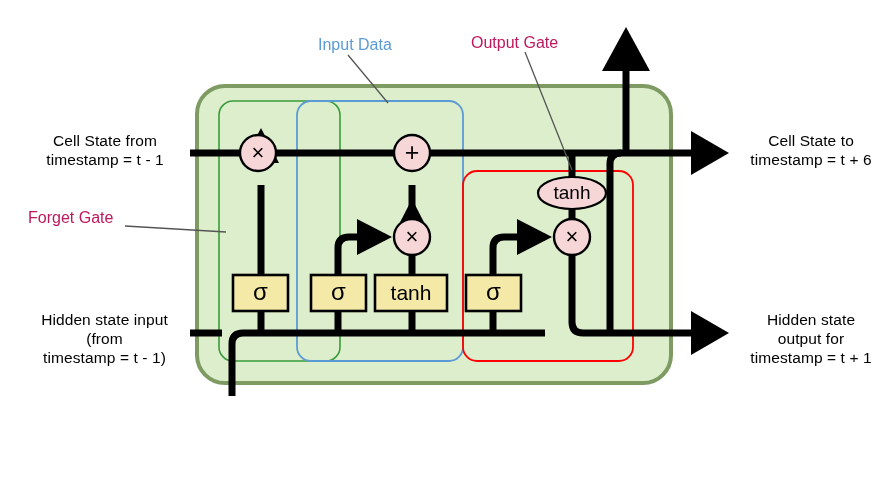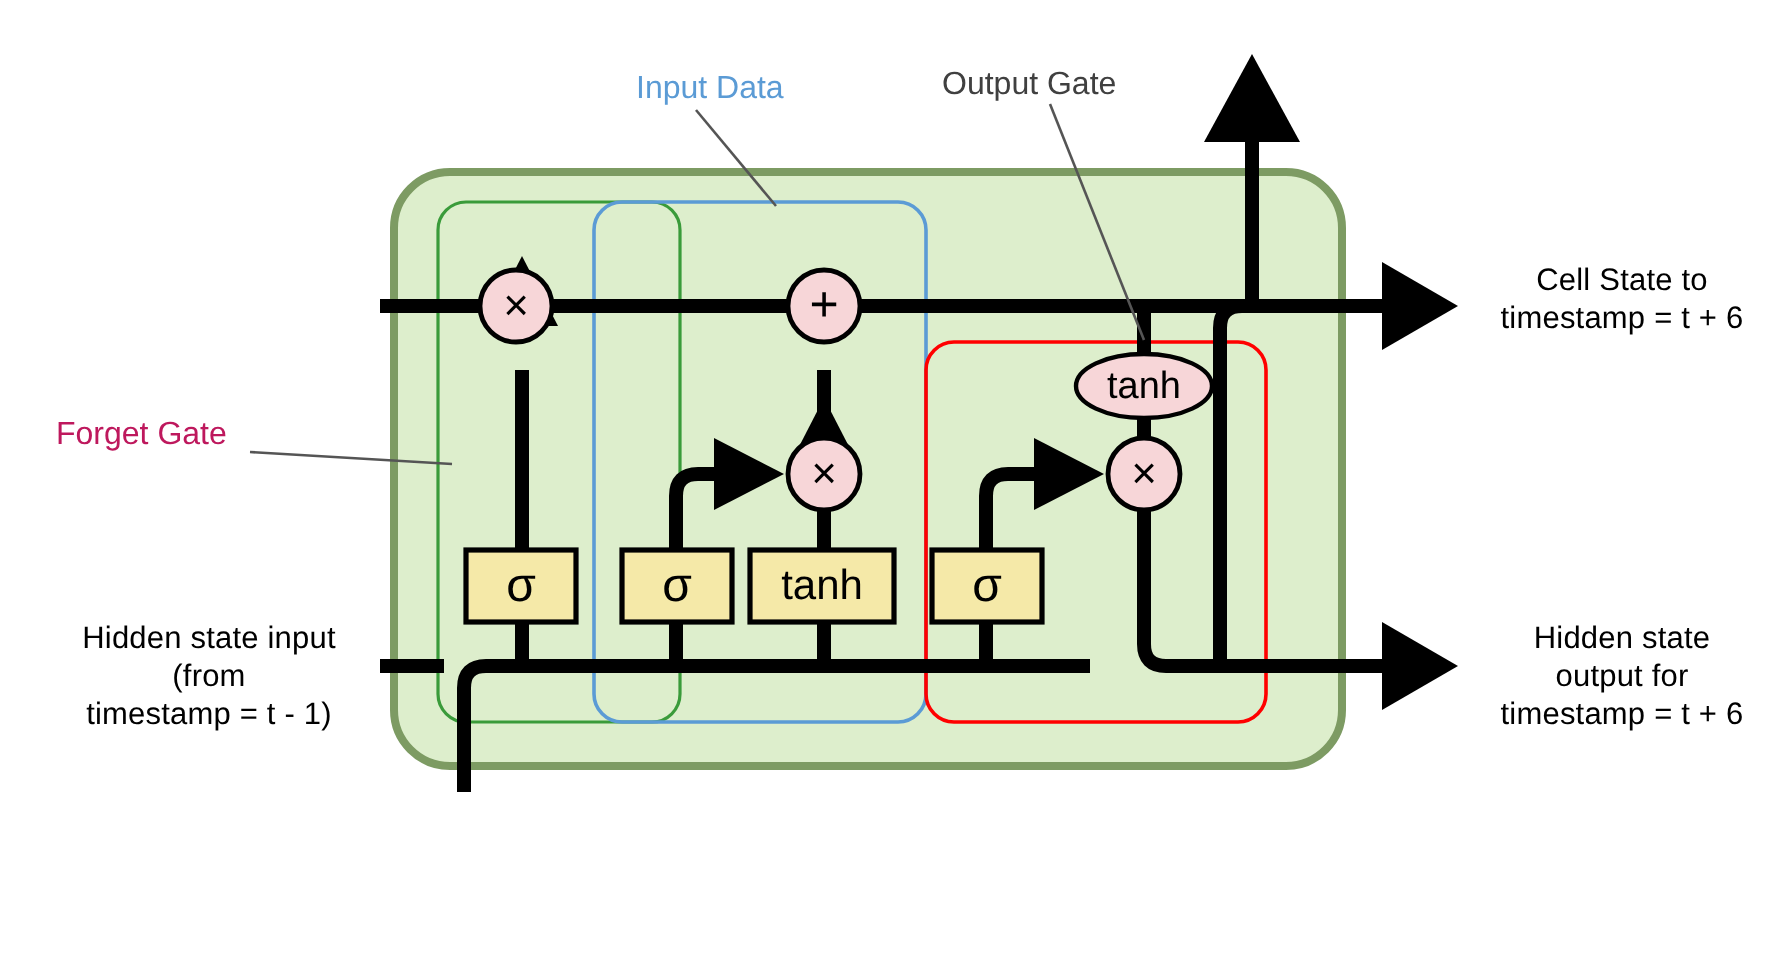--- a/index.html
+++ b/index.html
@@ -143,32 +143,34 @@
       <text class="node-text" x="572" y="194" font-size="19">tanh</text>
     </g>
 
     <g stroke="#555555" stroke-width="1.3" fill="none">
       <line x1="125" y1="226" x2="226" y2="232"></line>
       <line x1="348" y1="55" x2="388" y2="103"></line>
       <line x1="525" y1="52" x2="572" y2="170"></line>
     </g>
   </svg>
 
+  <div class="lbl" style="left:20px; top:131px; width:170px;">Cell State from
+timestamp = t - 1</div>
 
   <div class="lbl" style="left:735px; top:131px; width:152px;">Cell State to
 timestamp = t + 6</div>
 
   <div class="lbl" style="left:12px; top:310px; width:185px;">Hidden state input
 (from
 timestamp =  t - 1)</div>
 
   <div class="lbl" style="left:735px; top:310px; width:152px;">Hidden state
 output for
-timestamp = t + 6</div>
+timestamp = t + 1</div>
 
 
   <div class="gate-lbl" style="left:28px; top:208px; color:#be185d;">Forget Gate</div>
 
   <div class="gate-lbl" style="left:318px; top:35px; color:#5b9bd5;">Input Data</div>
 
-  <div class="gate-lbl" style="left:471px; top:33px; color:#404040;text-align:center;">Output Gate</div>
+  <div class="gate-lbl" style="left:471px; top:33px; color:#be185d;text-align:center;">Output Gate</div>
 
 </div>
 
 </body></html>

